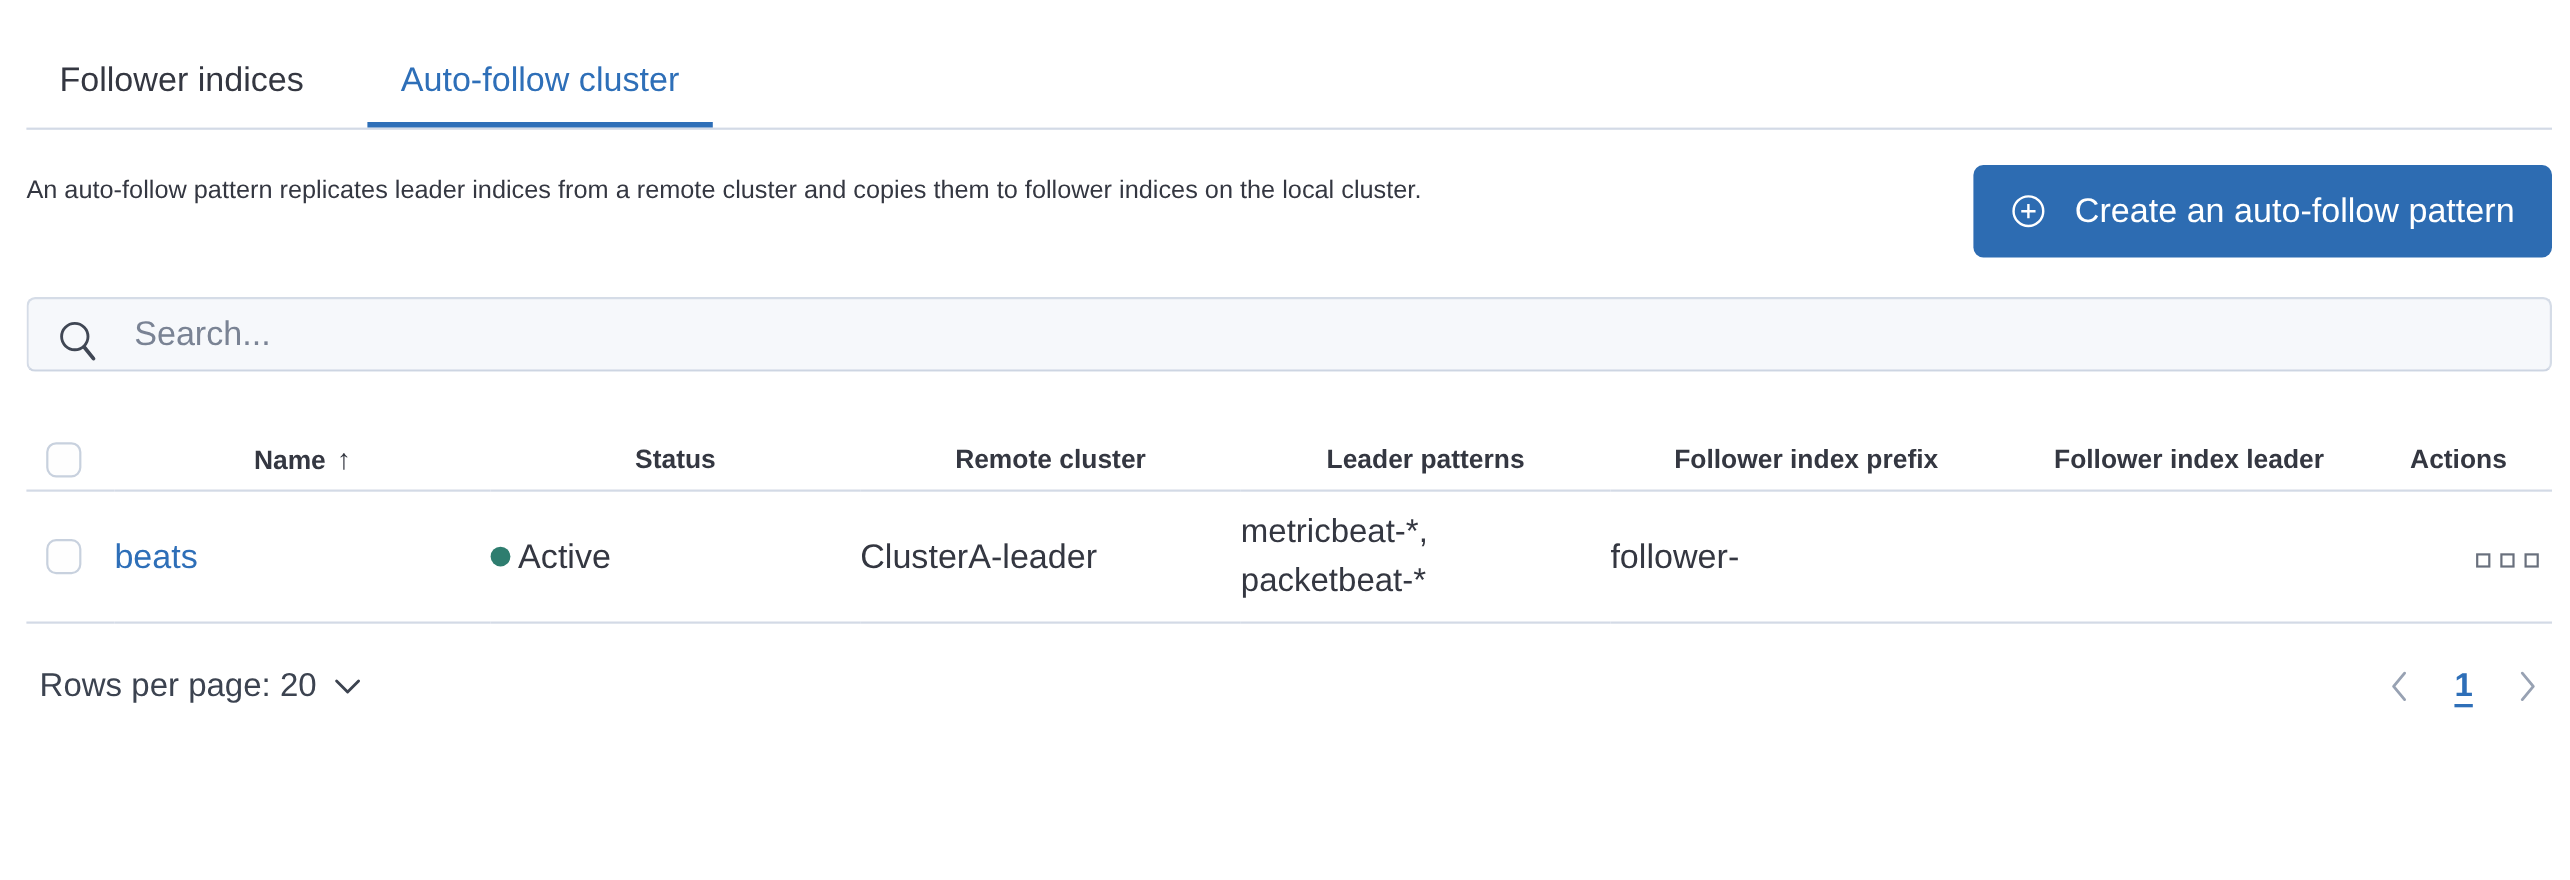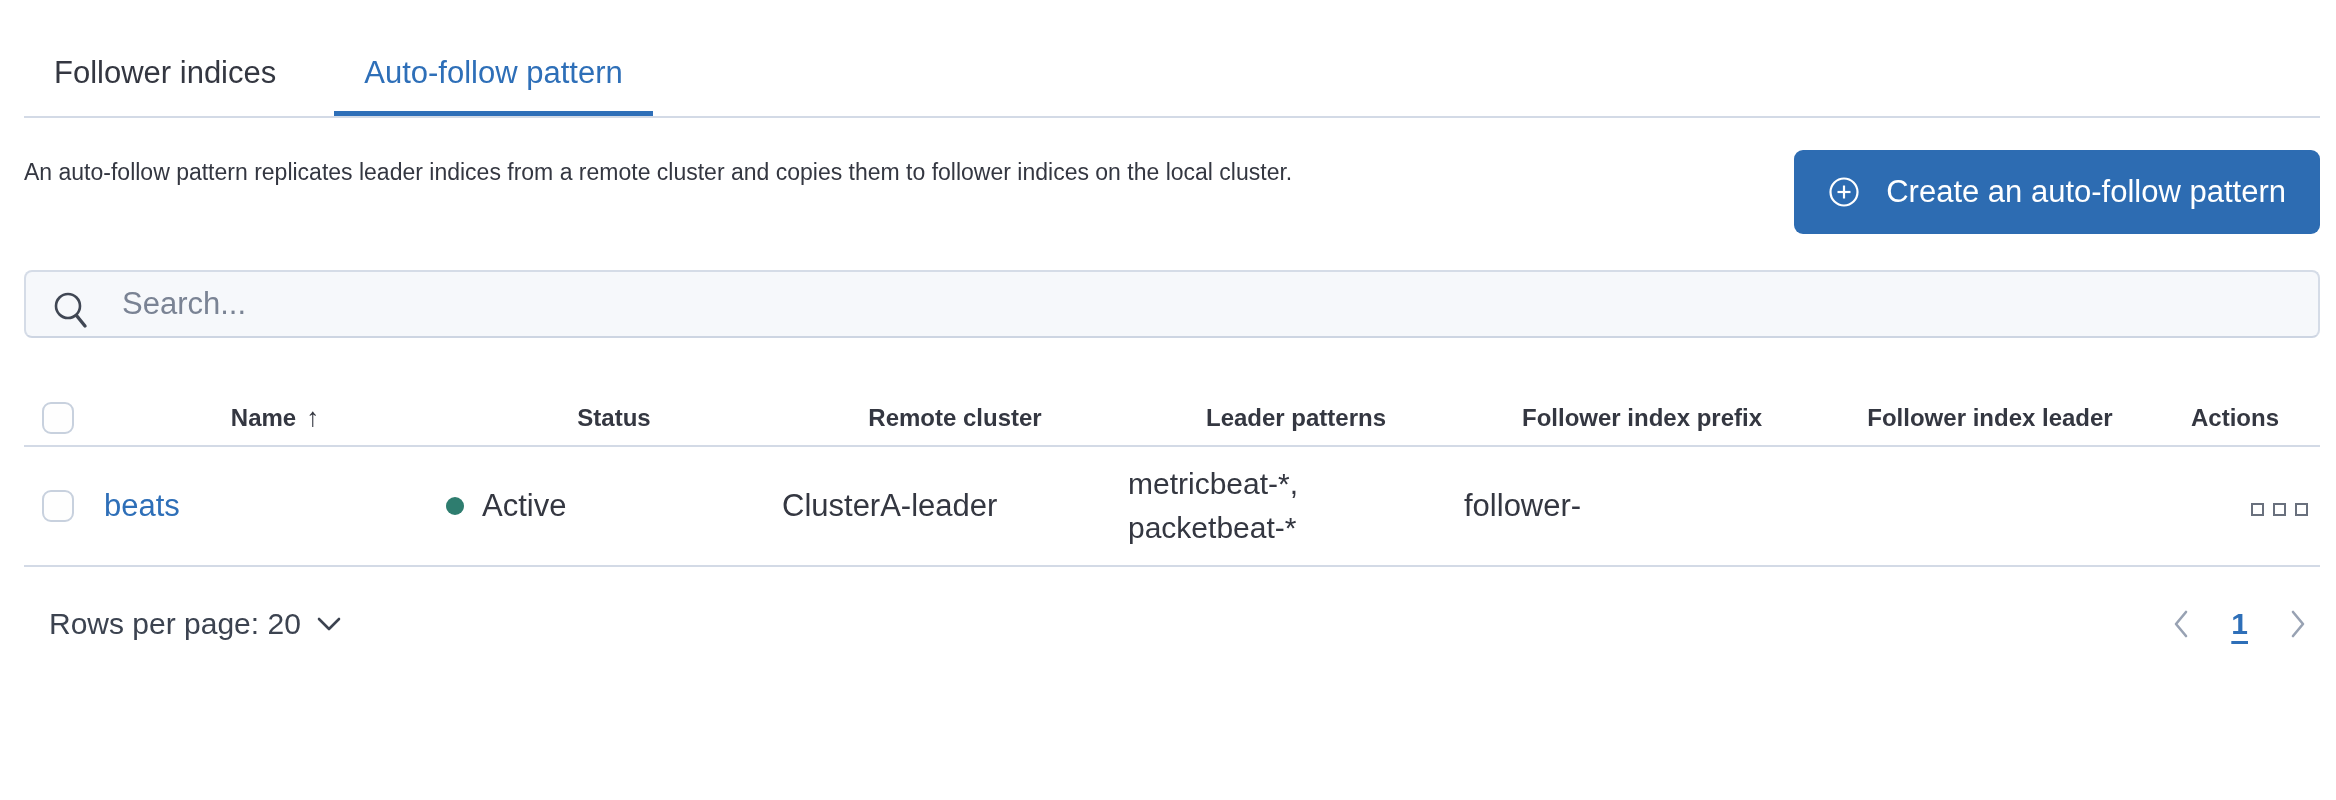--- a/index.html
+++ b/index.html
@@ -66,48 +66,48 @@
     font-size:31px;color:var(--text);height:120px;vertical-align:middle;
     border-bottom:2px solid var(--border);padding:0;
   }
   .checkbox-cell{padding-left:18px !important;}
   .checkbox{
     width:32px;height:32px;border:2px solid var(--checkbox-border);
     border-radius:9px;background:#fefefe;cursor:pointer;
   }
   .sort-arrow{font-size:26px;font-weight:400;margin-left:10px;}
   .name-link{color:var(--link);text-decoration:none;cursor:pointer;margin-top:36px;}
-  .status-cell-inner{display:flex;align-items:center;gap:18px;}
+  .status-cell-inner{display:flex;align-items:center;gap:7px;}
   .status-dot{width:18px;height:18px;border-radius:50%;background:var(--success);flex:none;}
   .leader-patterns{font-size:30px;line-height:44px;}
   .actions-col{text-align:right;padding-right:10px !important;}
   .actions-btn{display:inline-flex;gap:9px;cursor:pointer;padding:6px 2px;}
   .sq{width:13px;height:13px;border:2px solid var(--muted);background:#fff;}
 
   
   .footer{display:flex;justify-content:space-between;align-items:center;margin-top:40px;padding-left:12px;}
   .rows-per-page{display:inline-flex;align-items:center;gap:16px;font-size:30px;color:#3c4350;
-    background:none;border:none;font-family:inherit;cursor:pointer;padding:0;margin-left:13px;}
+    background:none;border:none;font-family:inherit;cursor:pointer;padding:0;}
   .pagination{display:flex;align-items:center;gap:42px;padding-right:14px;}
   .page-chevron{background:none;border:none;padding:0;cursor:default;display:inline-flex;}
   .page-number{
     font-size:30px;font-weight:700;color:var(--link);text-decoration:underline;
     text-decoration-thickness:3px;text-underline-offset:7px;cursor:pointer;
     background:none;border:none;font-family:inherit;padding:0;
   }
 </style>
 </head>
 <body>
 
 <div class="page">
 
 
   <div class="tabs">
     <div class="tab">Follower indices</div>
-    <div class="tab tab--selected">Auto-follow pattern</div>
+    <div class="tab tab--selected">Auto-follow cluster</div>
   </div>
 
   <div class="header-row">
     <p class="description">An auto-follow pattern replicates leader indices from a remote cluster and copies them to follower indices on the local cluster.</p>
     <button class="primary-btn">
       <svg class="plus-icon" width="32" height="32" viewBox="0 0 32 32">
         <circle cx="16" cy="16" r="13.5" fill="none" stroke="#ffffff" stroke-width="2.2"></circle>
         <line x1="16" y1="9.5" x2="16" y2="22.5" stroke="#ffffff" stroke-width="2.2"></line>
         <line x1="9.5" y1="16" x2="22.5" y2="16" stroke="#ffffff" stroke-width="2.2"></line>
       </svg>

